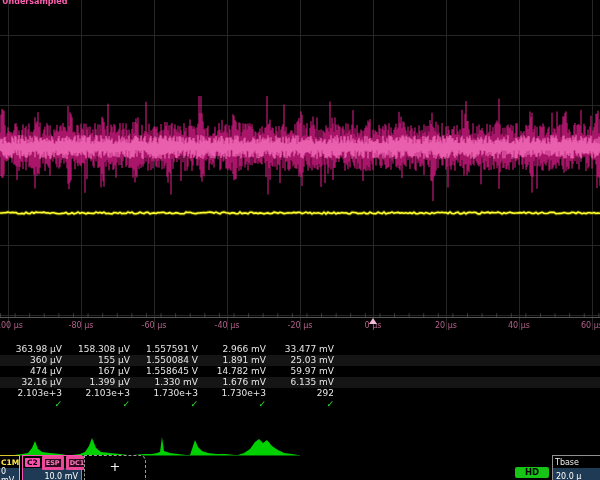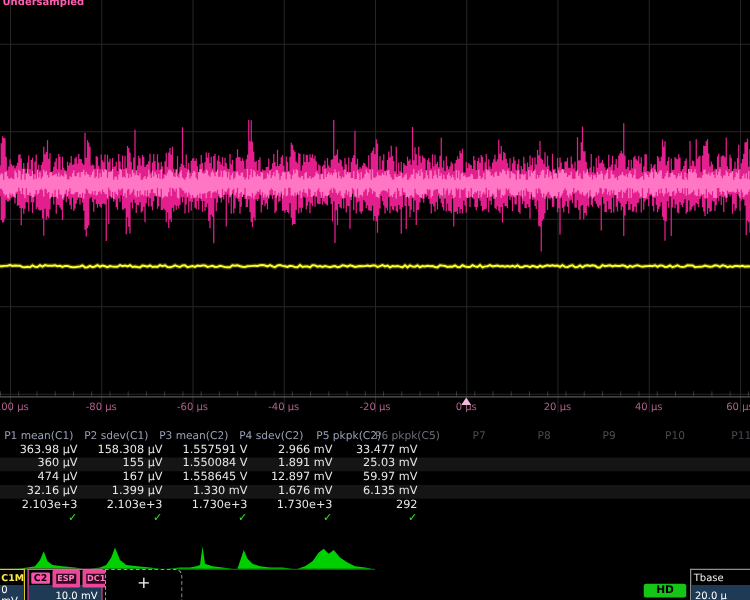--- a/index.html
+++ b/index.html
@@ -88,52 +88,39 @@
       <span class="time-label" style="left: 227px;">-40 µs</span>
       <span class="time-label" style="left: 300px;">-20 µs</span>
       <span class="time-label" style="left: 373px;">0 µs</span>
       <span class="time-label" style="left: 446px;">20 µs</span>
       <span class="time-label" style="left: 519px;">40 µs</span>
       <span class="time-label" style="left: 592px;">60 µs</span>
       <div class="trigger-marker" style="left: 373px;"></div>
     </div>
 
   <div class="measure-table" id="measure-table">
-      <div class="trow thead">
-        <div class="tcell">P1 mean(C1)</div>
-        <div class="tcell">P2 sdev(C1)</div>
-        <div class="tcell">P3 mean(C2)</div>
-        <div class="tcell">P4 sdev(C2)</div>
-        <div class="tcell">P5 pkpk(C2)</div>
-        <span class="extra-header first" style="left: 300px;">P6 pkpk(C5)</span>
-        <span class="extra-header" style="left: 378px;">P7</span>
-        <span class="extra-header" style="left: 430px;">P8</span>
-        <span class="extra-header" style="left: 482px;">P9</span>
-        <span class="extra-header" style="left: 532px;">P10</span>
-        <span class="extra-header" style="left: 585px;">P11</span>
-      </div>
       <div class="trow">
         <div class="tcell">363.98 µV</div>
         <div class="tcell">158.308 µV</div>
         <div class="tcell">1.557591 V</div>
         <div class="tcell">2.966 mV</div>
         <div class="tcell">33.477 mV</div>
       </div>
       <div class="trow striped">
         <div class="tcell">360 µV</div>
         <div class="tcell">155 µV</div>
         <div class="tcell">1.550084 V</div>
         <div class="tcell">1.891 mV</div>
         <div class="tcell">25.03 mV</div>
       </div>
       <div class="trow">
         <div class="tcell">474 µV</div>
         <div class="tcell">167 µV</div>
         <div class="tcell">1.558645 V</div>
-        <div class="tcell">12.897 mV</div>
+        <div class="tcell">14.782 mV</div>
         <div class="tcell">59.97 mV</div>
       </div>
       <div class="trow striped">
         <div class="tcell">32.16 µV</div>
         <div class="tcell">1.399 µV</div>
         <div class="tcell">1.330 mV</div>
         <div class="tcell">1.676 mV</div>
         <div class="tcell">6.135 mV</div>
       </div>
       <div class="trow">

